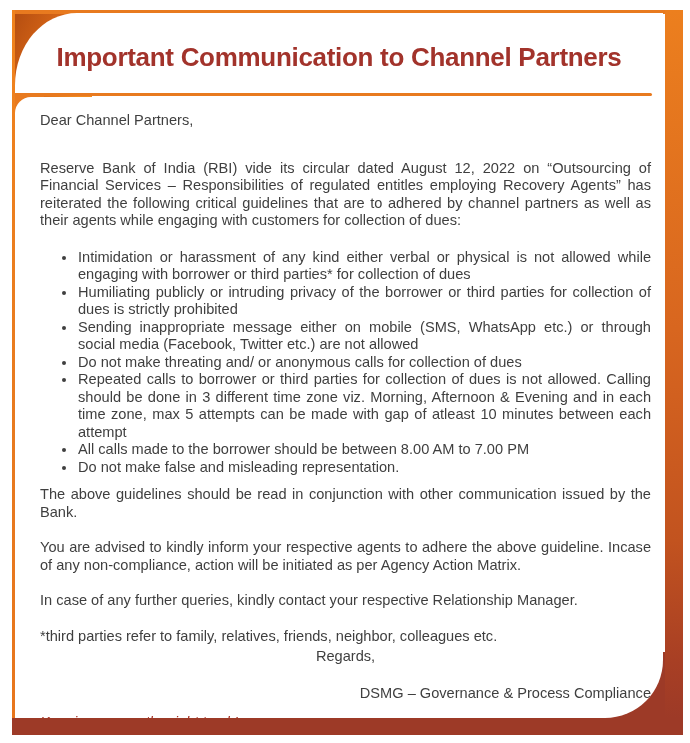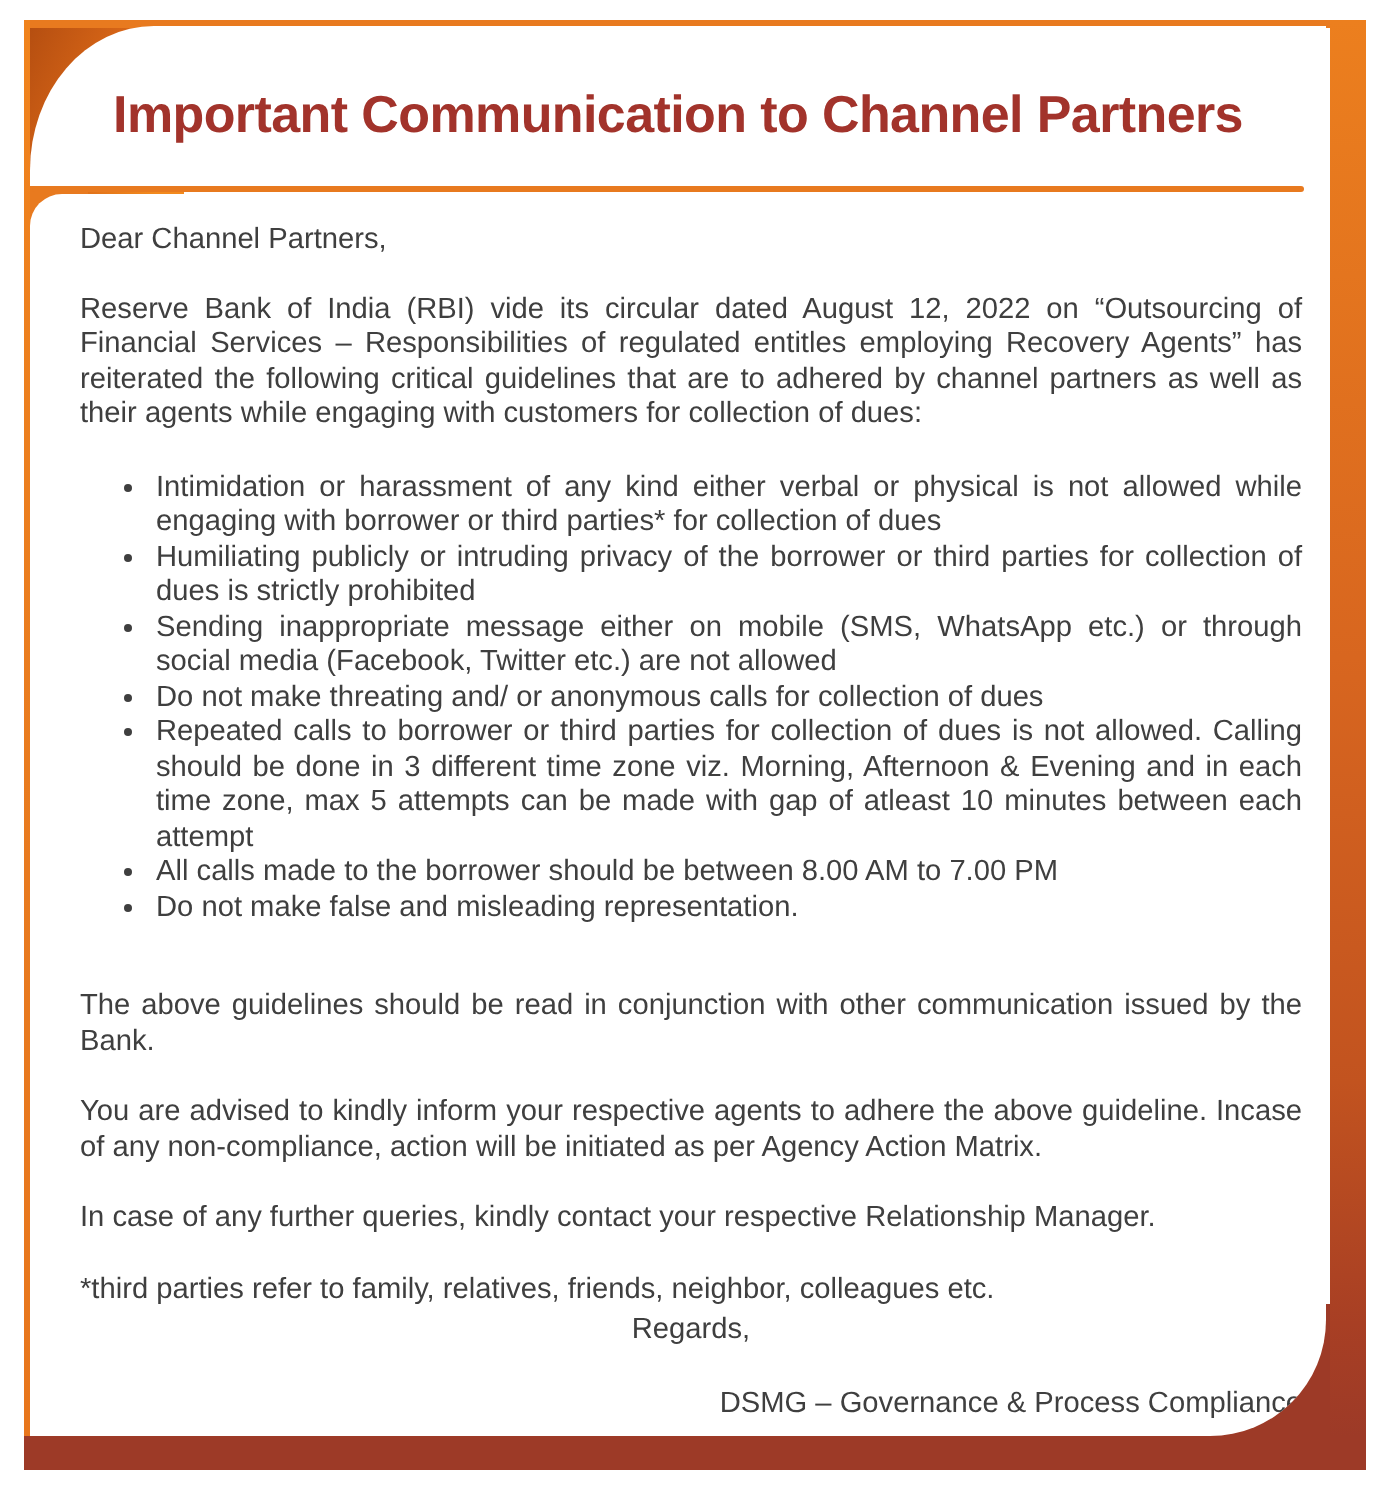--- a/index.html
+++ b/index.html
@@ -83,26 +83,26 @@
     letter-spacing: -0.3px;
     padding-top: 8px;
     text-align: center;
   }
   .content-box, .content-box p, .content-box li {
     color: #3f3f3f;
     font-size: 14.6px;
     line-height: 17.5px;
   }
   .content-box p { text-align: justify; }
-  p.salutation { margin-bottom: 17px; text-align: left; }
+  p.salutation { margin-bottom: 30px; text-align: left; }
   p.intro { margin-bottom: 19px; }
   ul.guidelines {
     list-style: disc outside;
     padding-left: 37px;
-    margin-bottom: 32px;
+    margin-bottom: 10px;
   }
   ul.guidelines li {
     text-align: justify;
     padding-left: 1px;
   }
   p.note { margin-bottom: 18px; }
   p.footnote { margin-bottom: 3px; text-align: left; }
   p.regards { margin-bottom: 19px; text-align: center; }
   p.signature { margin-bottom: 12px; text-align: right; }
   p.tagline {

